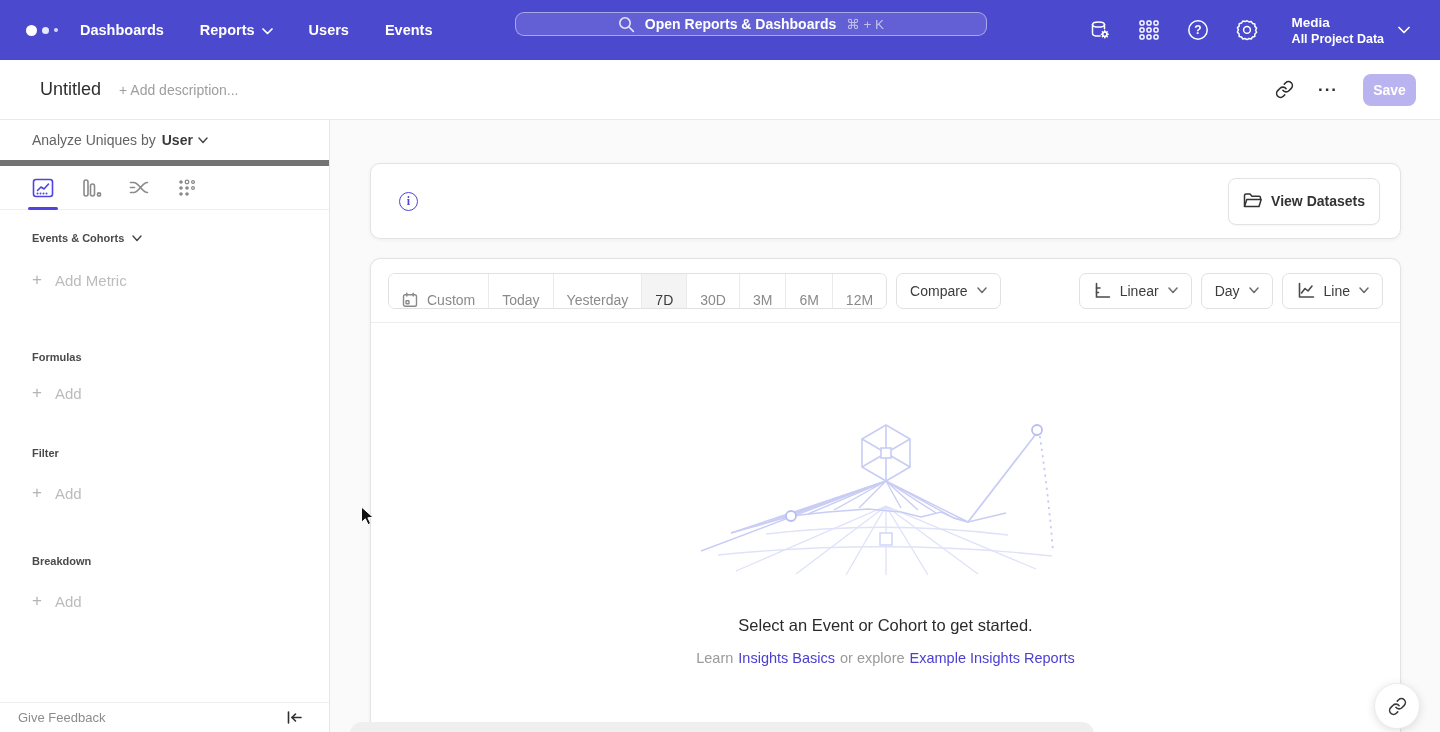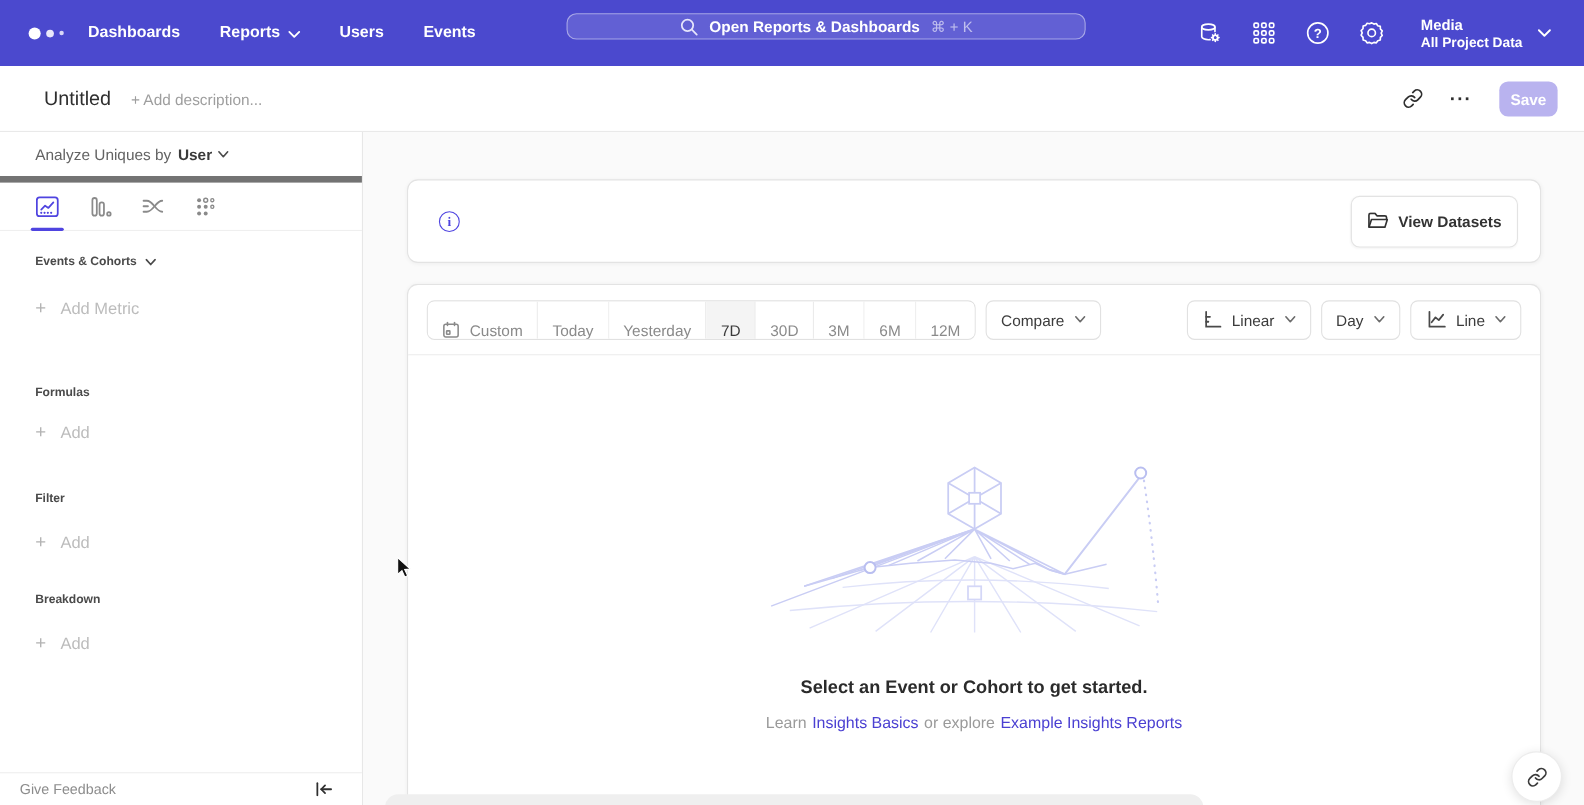--- a/index.html
+++ b/index.html
@@ -64,21 +64,21 @@
   .seg { display:flex; align-items:flex-end; gap:9px; padding:0 13px; font-size:14px; color:#8a8a8a; border-right:1px solid #ebebeb; cursor:pointer; background:#fff; white-space:nowrap; }
   .seg:last-child { border-right:none; }
   .seg.active { color:#3a3a3a; background:#f4f4f4; font-weight:500; }
   .ctl-btn { height:36px; border:1px solid #e1e1e1; border-radius:7px; background:#fff; display:flex; align-items:center; gap:9px; padding:0 13px; font-size:14px; color:#3c3c3c; cursor:pointer; white-space:nowrap; }
   .ctl-btn.ml { margin-left:9px; }
   .ctl-spacer { flex:1; }
   .right-ctls { display:flex; align-items:center; gap:9px; }
 
   .empty-state { display:flex; flex-direction:column; align-items:center; }
   .empty-illus { margin-top:98px; }
-  .empty-title { margin-top:40px; font-size:16.5px; font-weight:700; color:#2b2b2b; }
+  .empty-title { margin-top:40px; font-size:16.5px; font-weight:400; color:#2b2b2b; }
   .empty-links { margin-top:15px; font-size:14.5px; color:#9a9a9a; display:flex; gap:5px; }
   .empty-links a { color:#4b40d2; text-decoration:none; font-weight:500; cursor:pointer; }
 
   .bottom-drawer { position:absolute; left:20px; top:602px; width:744px; height:12px; background:#efefef; border-radius:16px 16px 0 0; z-index:3; }
 
   .fab { position:absolute; left:1374px; top:683px; width:46px; height:46px; border-radius:50%; background:#fff; border:1px solid #ececec; box-shadow:0 2px 10px rgba(0,0,0,0.12); display:flex; align-items:center; justify-content:center; cursor:pointer; z-index:12; }
 
   .cursor { position:absolute; left:360px; top:506px; z-index:50; pointer-events:none; }
 
   svg { display:block; }
@@ -248,21 +248,21 @@
     </div>
 
     <div class="side-section-title" style="margin-top:44px;">
       <span>Filter</span>
     </div>
     <div class="add-row" style="margin-top:24px;">
       <span class="plus">+</span>
       <span>Add</span>
     </div>
 
-    <div class="side-section-title" style="margin-top:36px;">
+    <div class="side-section-title" style="margin-top:52px;">
       <span>Breakdown</span>
     </div>
     <div class="add-row" style="margin-top:24px;">
       <span class="plus">+</span>
       <span>Add</span>
     </div>
 
     <div class="feedback-bar">
       <span class="feedback-link">Give Feedback</span>
       <span class="collapse-btn">

